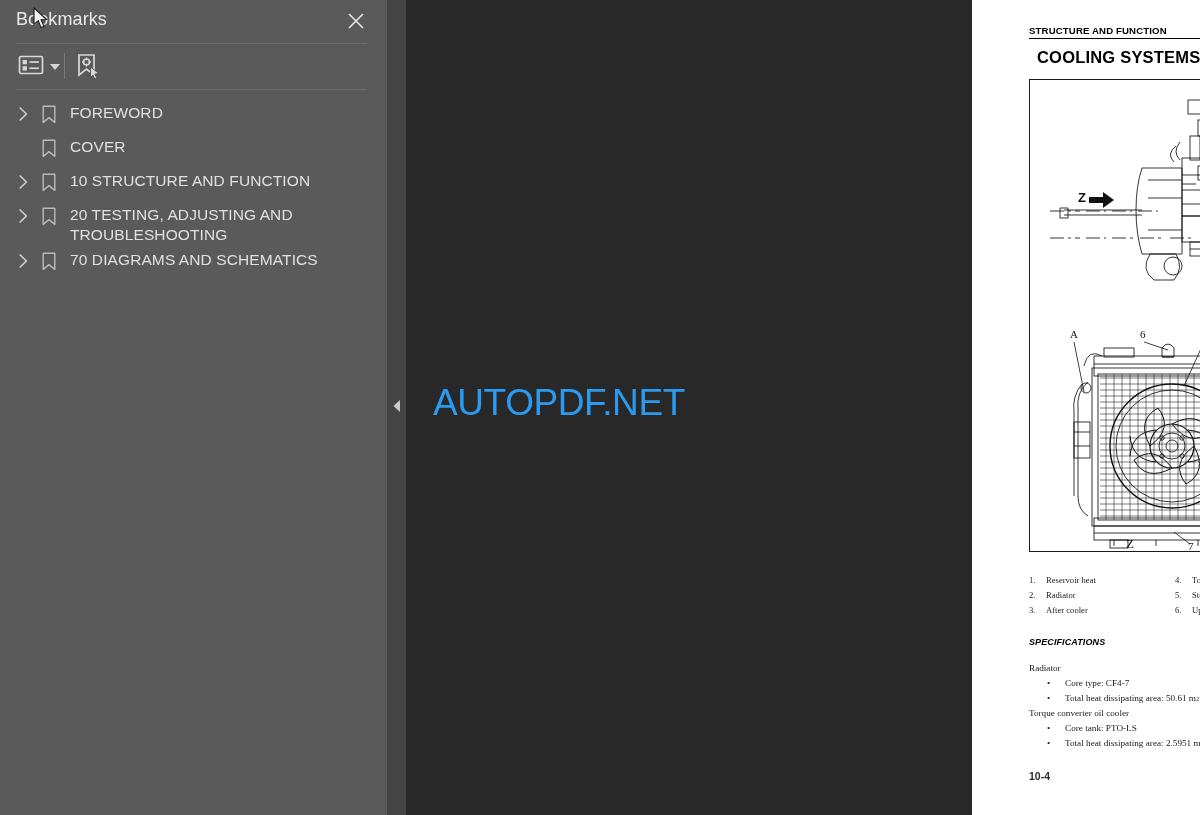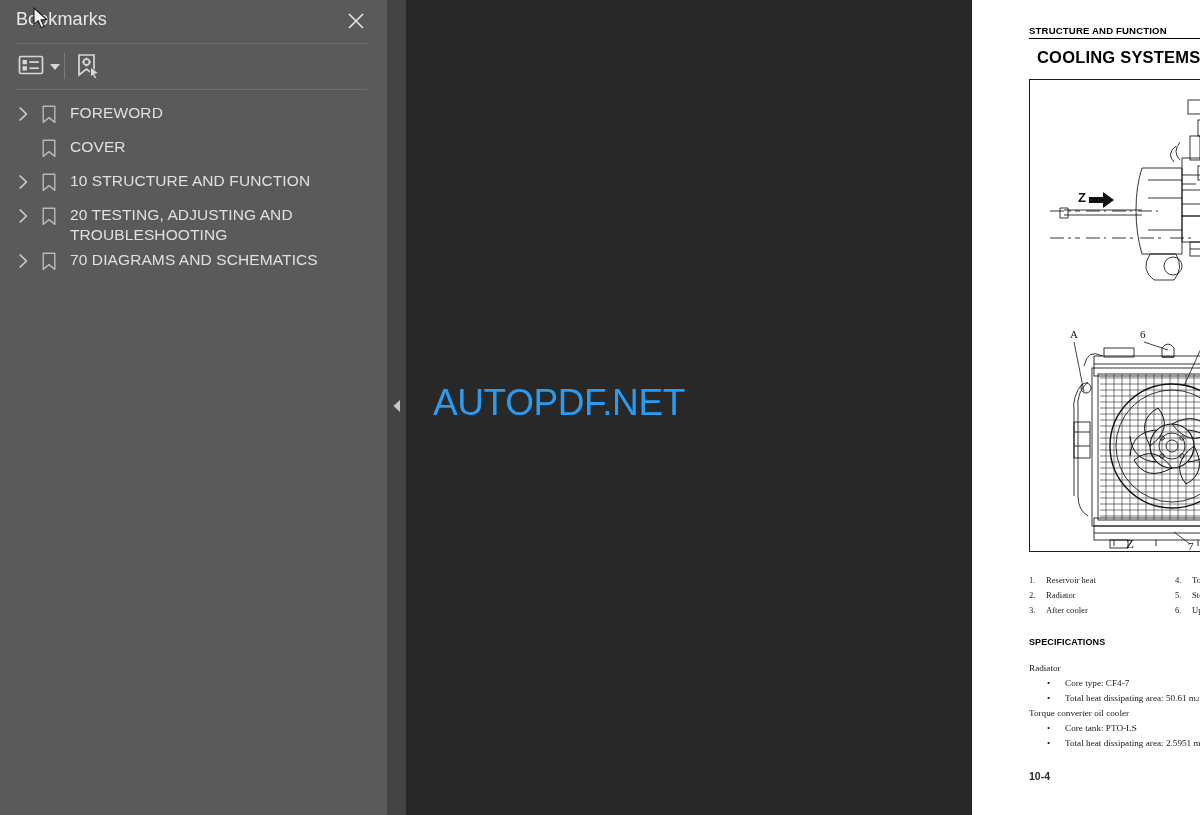--- a/index.html
+++ b/index.html
@@ -137,21 +137,21 @@
   }
   .leg-col { position: absolute; top: 0; }
   .leg-item { display: flex; font-size: 8.6px; color: #1a1a1a; line-height: 15px;
               font-family: "Liberation Serif", serif; }
   .leg-k { width: 17px; flex: 0 0 17px; }
   .leg-v { white-space: nowrap; }
 
   
   #spec-head {
     position: absolute; left: 57px; top: 637px;
-    font-size: 9px; font-weight: bold; color: #000; letter-spacing: .1px;
+    font-size: 9px; font-weight: bold; color: #000; letter-spacing: .1px; font-style: italic;
   }
   .spec-col { position: absolute; }
   .spec-grp-title {
     font-size: 9.2px; color: #1a1a1a; font-family: "Liberation Serif", serif;
     line-height: 15px;
   }
   .spec-bullet {
     display: flex; font-size: 9.2px; color: #1a1a1a;
     font-family: "Liberation Serif", serif; line-height: 15px;
     padding-left: 18px;

